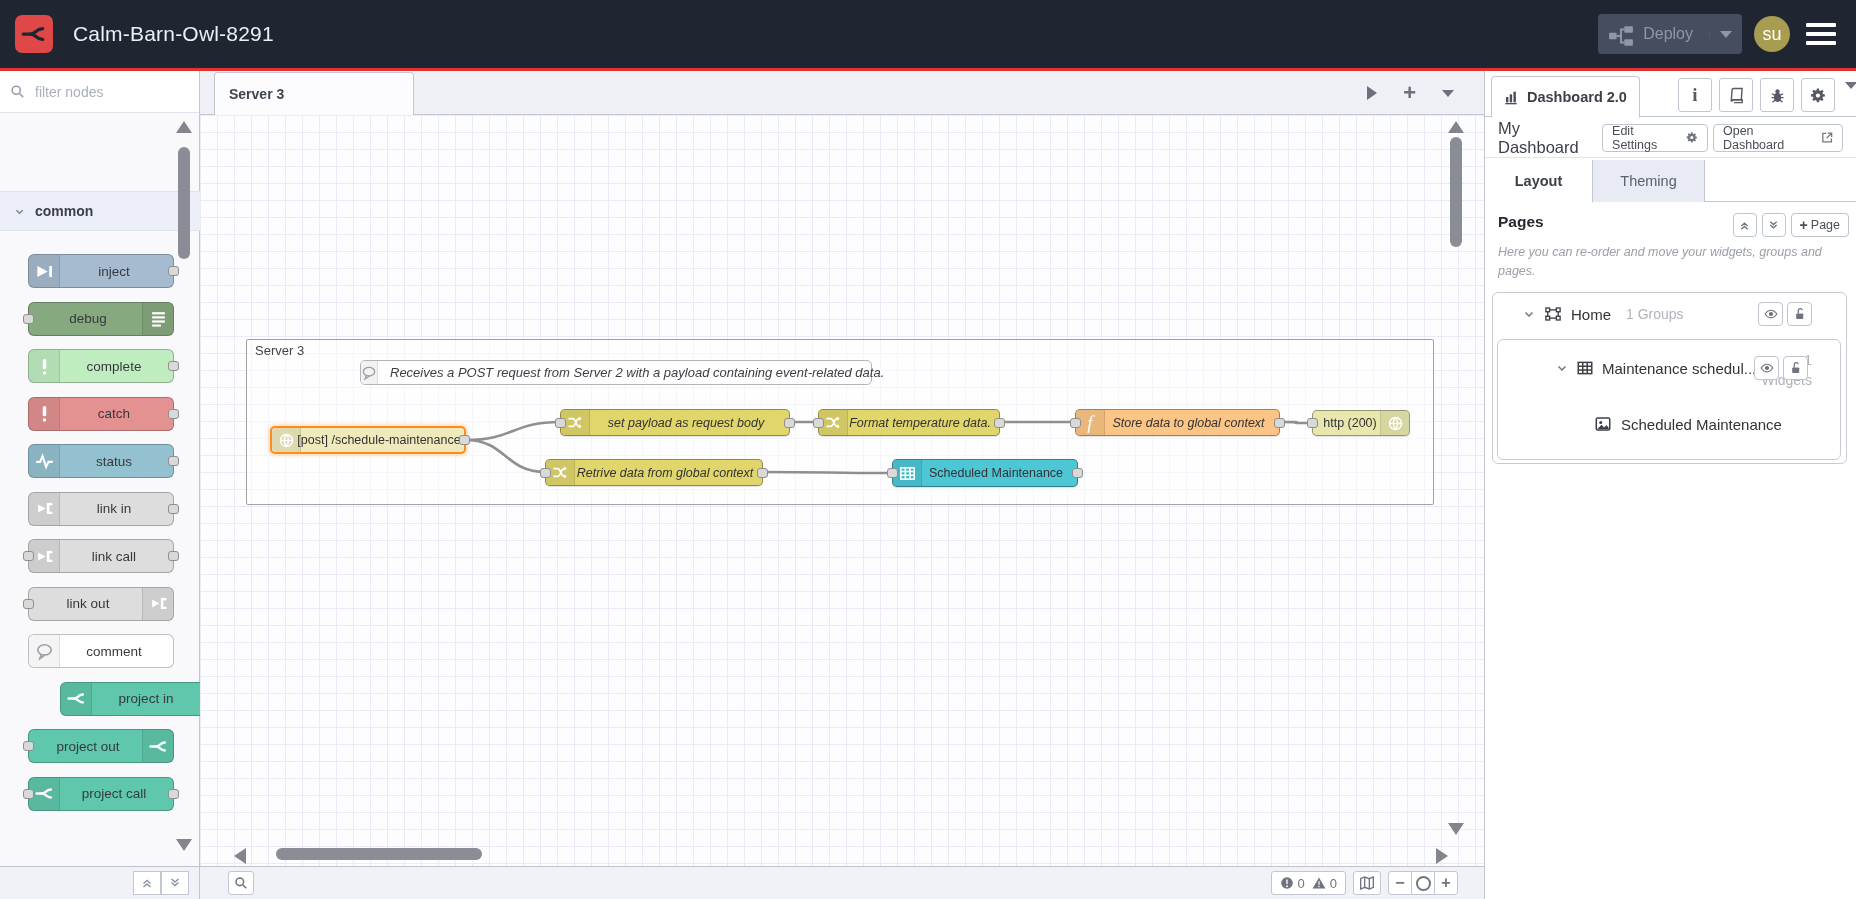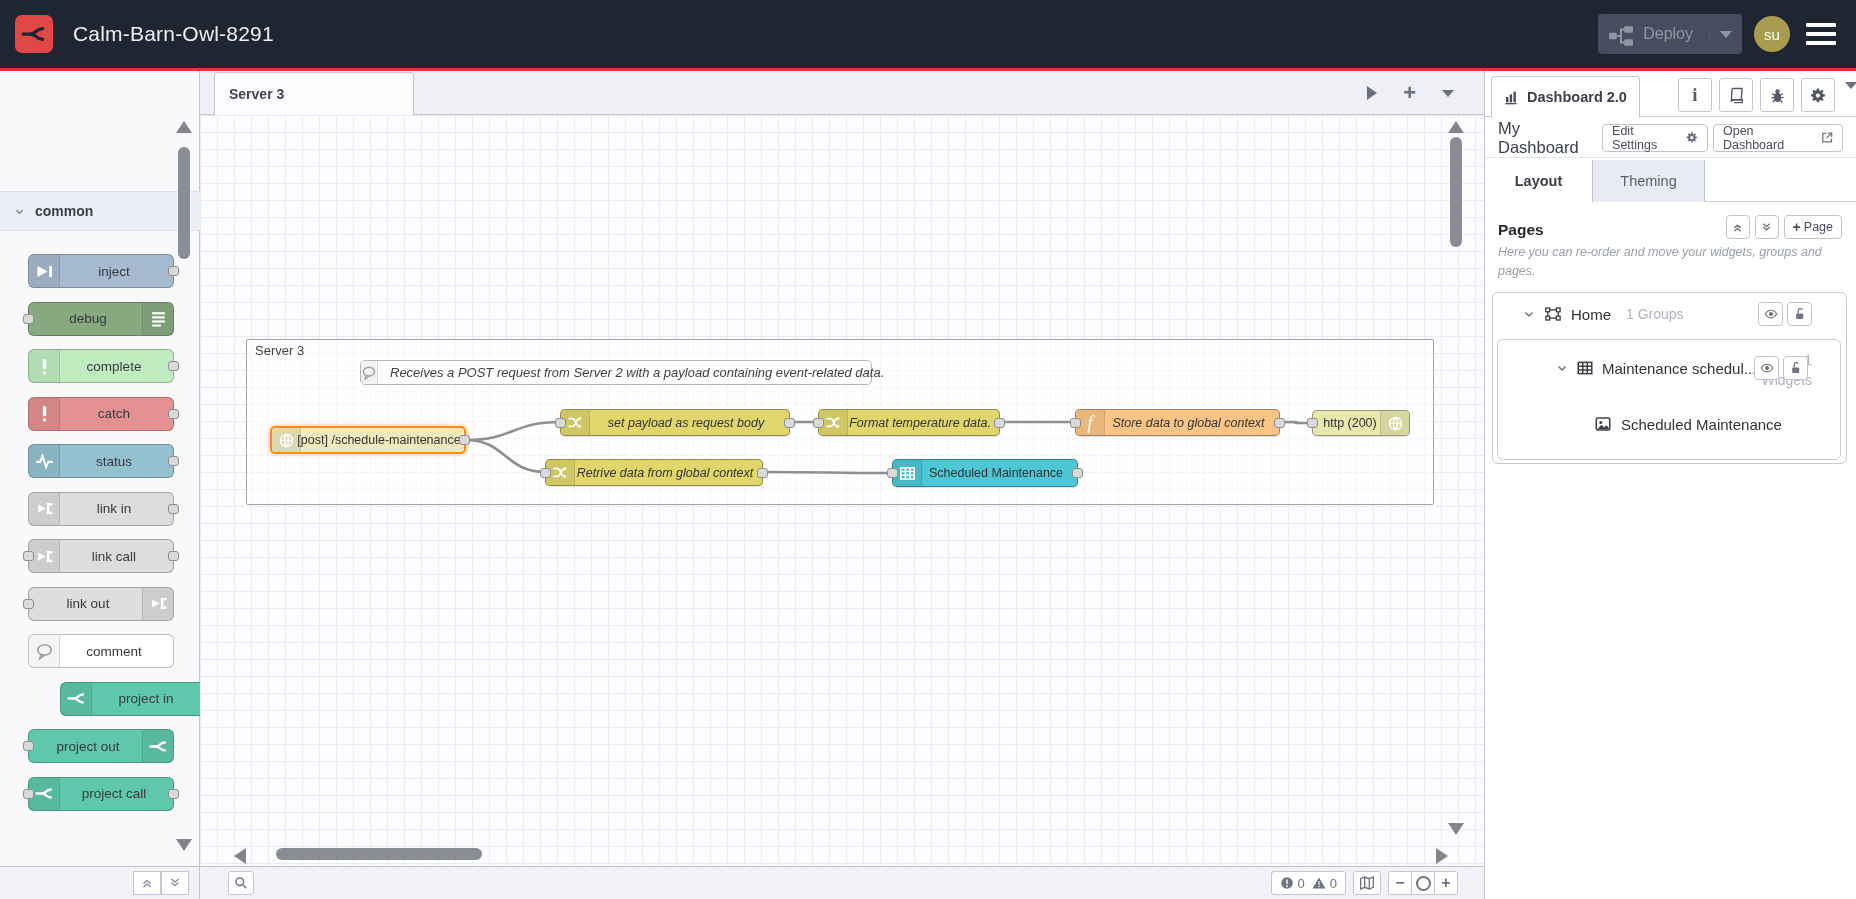--- a/index.html
+++ b/index.html
@@ -18,21 +18,21 @@
   #header-right{margin-left:auto;display:flex;align-items:center;gap:12px;margin-right:16px;}
   #deploy-btn{height:40px;background:#454e5e;border-radius:4px;display:flex;align-items:center;
               padding:0 10px;color:#8f97a4;cursor:default;}
   #deploy-btn .dep-ic{width:26px;height:22px;margin-right:9px;color:#8f97a4;}
   #deploy-btn .dep-label{font-size:16px;}
   #deploy-btn .dep-caret{margin-left:16px;border-left:1px solid #525b6b;padding-left:10px;
                          display:flex;align-items:center;}
   .caret-down{width:0;height:0;border-left:6px solid transparent;border-right:6px solid transparent;
               border-top:7px solid #8f97a4;}
   #avatar{width:36px;height:36px;border-radius:50%;background:#a79c4f;color:#fff;
-          display:flex;align-items:center;justify-content:center;font-size:15px;}
+          display:flex;align-items:center;justify-content:center;font-size:18px;}
   #hamburger{display:flex;flex-direction:column;gap:5px;cursor:pointer;padding:4px;}
   #hamburger span{width:30px;height:4px;background:#fff;border-radius:1px;}
 
   
   #palette{position:absolute;left:0;top:71px;width:200px;height:795px;background:#f9f9fc;
            border-right:1px solid #c2c7d3;box-sizing:border-box;}
   #palette-filter{height:42px;background:#fff;border-bottom:1px solid #dfe2ea;display:flex;
                   align-items:center;padding:0 10px;box-sizing:border-box;}
   #palette-filter .mag{width:15px;height:15px;color:#9aa0ab;margin-right:8px;flex:none;}
   #palette-filter input{border:none;outline:none;font-size:14px;color:#555;width:130px;background:transparent;}
@@ -151,21 +151,21 @@
   .sb-btn svg{width:13px;height:13px;color:#6f747f;}
 
   #sb-tabs2{position:absolute;left:0;top:89px;width:372px;height:42px;border-bottom:1px solid #c2c7d3;
             box-sizing:border-box;}
   .sb2-tab{position:absolute;top:0;height:42px;box-sizing:border-box;display:flex;align-items:center;
            justify-content:center;font-size:14.5px;cursor:pointer;}
   #tab-layout{left:0;width:108px;background:#fff;border-right:1px solid #c2c7d3;border-bottom:1px solid #fff;
               font-weight:bold;color:#3c4049;z-index:2;height:43px;}
   #tab-theming{left:108px;width:112px;background:#e8ebf4;border-right:1px solid #c2c7d3;color:#5a5f69;}
 
-  #pages-header{position:absolute;left:13px;right:14px;top:142px;height:26px;display:flex;align-items:flex-end;}
+  #pages-header{position:absolute;left:13px;right:7px;top:142px;height:26px;display:flex;align-items:flex-start;}
   #pages-title{font-weight:bold;font-size:15.5px;color:#26292f;}
   #pages-actions{margin-left:auto;display:flex;gap:5px;align-items:center;}
   .pg-btn{height:24px;min-width:24px;background:#fff;border:1px solid #bfc4cf;border-radius:4px;
           display:flex;align-items:center;justify-content:center;color:#6f747f;cursor:pointer;
           box-sizing:border-box;font-size:12.5px;gap:3px;padding:0 4px;}
   .pg-btn svg{width:11px;height:11px;}
   #add-page-btn{padding:0 8px;color:#4a4e58;}
   #add-page-btn .plus-sm{font-weight:bold;font-size:14px;}
   #pages-help{position:absolute;left:13px;right:20px;top:172px;font-style:italic;font-size:12.5px;
               color:#9aa0a8;line-height:1.55;}
@@ -228,20 +228,29 @@
     <div id="hamburger">
         <span></span>
         <span></span>
         <span></span>
       </div>
   </div>
 </div>
 <div id="red-line"></div>
 
 <div id="palette">
+  <div id="palette-filter">
+    <span class="mag">
+      <svg viewBox="0 0 24 24" fill="none" stroke="currentColor" stroke-width="2.6">
+          <circle cx="10" cy="10" r="6.5"></circle>
+          <path d="M15.5 15.5L21 21"></path>
+        </svg>
+    </span>
+    <input placeholder="filter nodes" style="">
+  </div>
   <div id="palette-scroll">
       <div class="pal-cat" style="position: absolute; left: 0px; right: 0px; top: 78px;">
     <svg class="chev" viewBox="0 0 24 24" fill="none" stroke="currentColor" stroke-width="3">
           <path d="M5 9l7 7 7-7"></path>
         </svg>
     <span class="cat-label">common</span>
   </div>
       <div class="pnode" style="top: 141px; background: rgb(166, 187, 207);">
     <span class="nstrip left">
           <svg viewBox="0 0 24 24" fill="currentColor">

